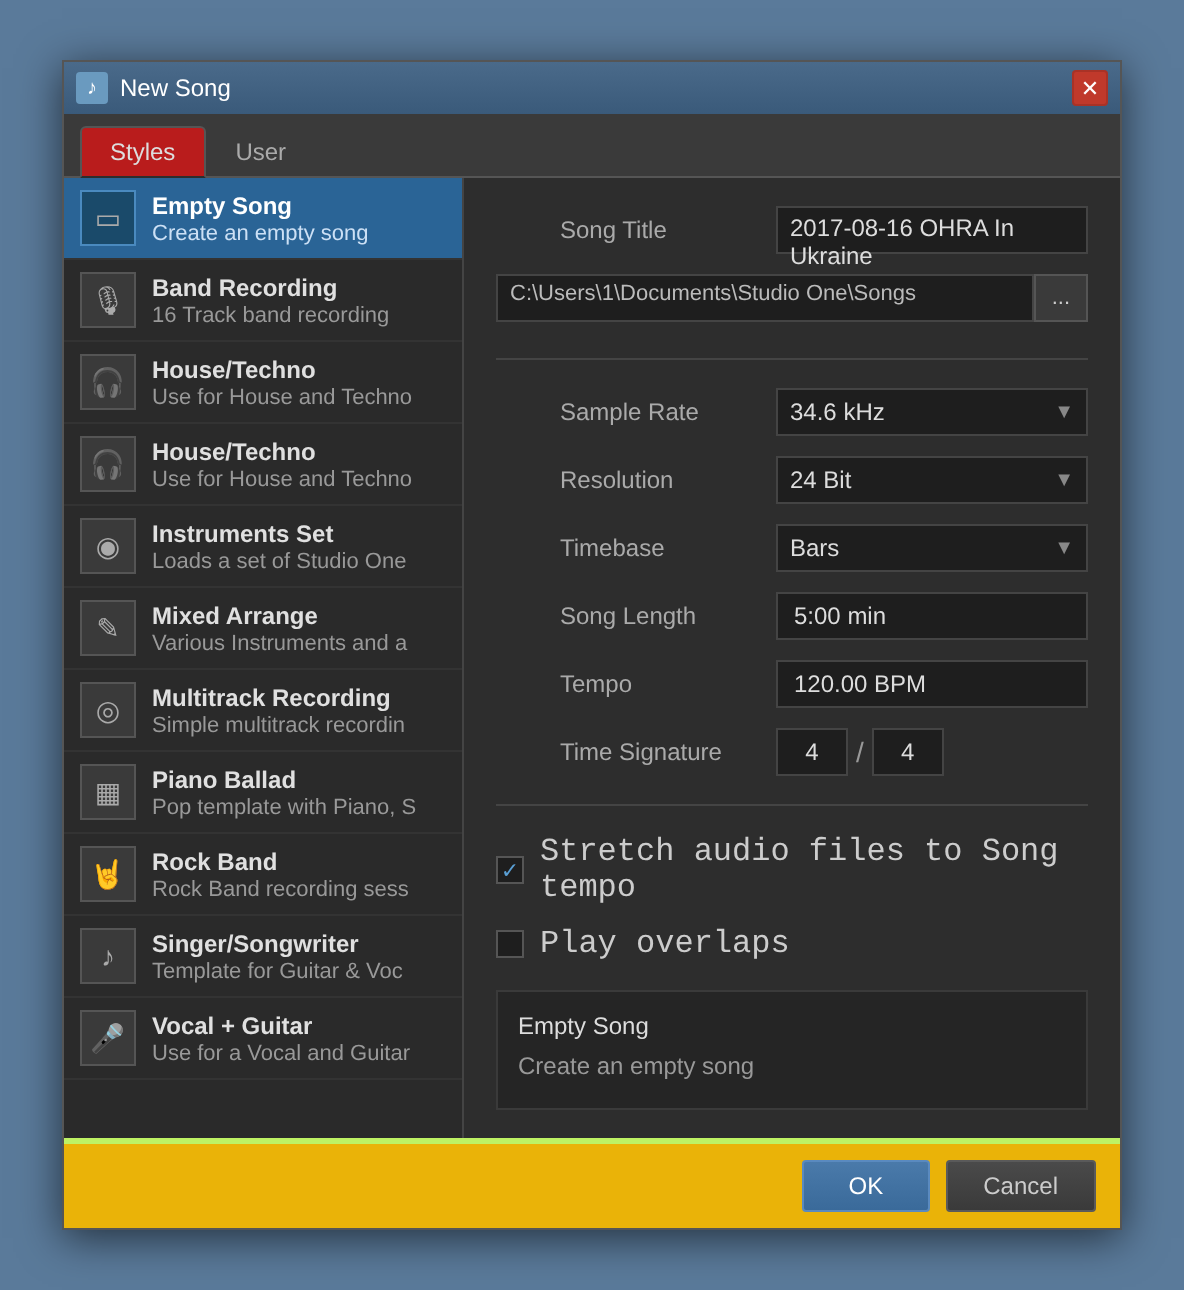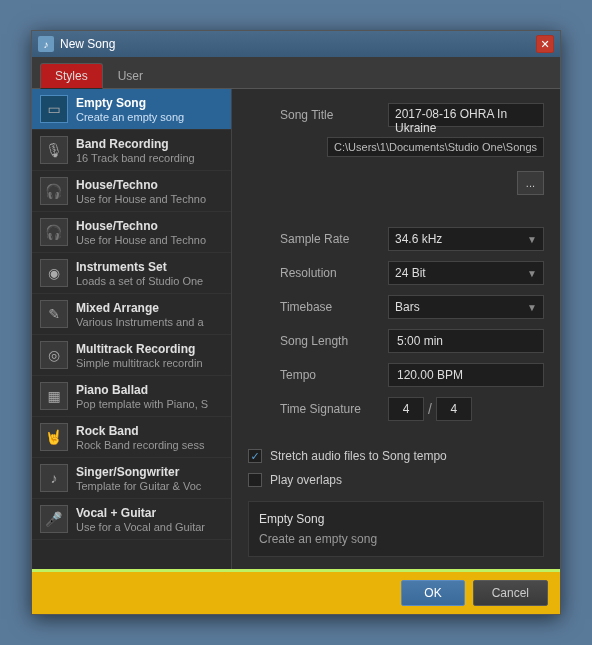--- a/index.html
+++ b/index.html
@@ -169,24 +169,23 @@
       flex: 1;
       background: #1e1e1e;
       border: 1px solid #444;
       color: #ddd;
       padding: 3px 6px;
       font-size: 12px;
       height: 24px;
     }
     .path-row {
       display: flex;
-      align-items: flex-end;
-      gap: 14px;
+      align-items: flex-start;
+      gap: 0;
       margin-bottom: 4px;
-      flex-direction: column;
     }
     .path-input {
       flex: 1;
       background: #1e1e1e;
       border: 1px solid #444;
       color: #bbb;
       padding: 3px 6px;
       font-size: 11px;
       height: 24px;
     }
@@ -270,22 +269,23 @@
       flex-shrink: 0;
       cursor: pointer;
     }
     .checkbox.checked::after {
       content: '✓';
       color: #5a9fd4;
       font-size: 11px;
     }
     .checkbox-label {
       color: #ccc;
-      font-size: 12px;
-      cursor: pointer;
+      font-size: 16px;
+      cursor: pointer;
+      font-family: Liberation Mono, monospace;
     }
     .desc-section {
       margin-top: 4px;
       padding: 10px;
       background: #252525;
       border: 1px solid #3a3a3a;
       flex: 1;
     }
     .desc-title {
       color: #ddd;

